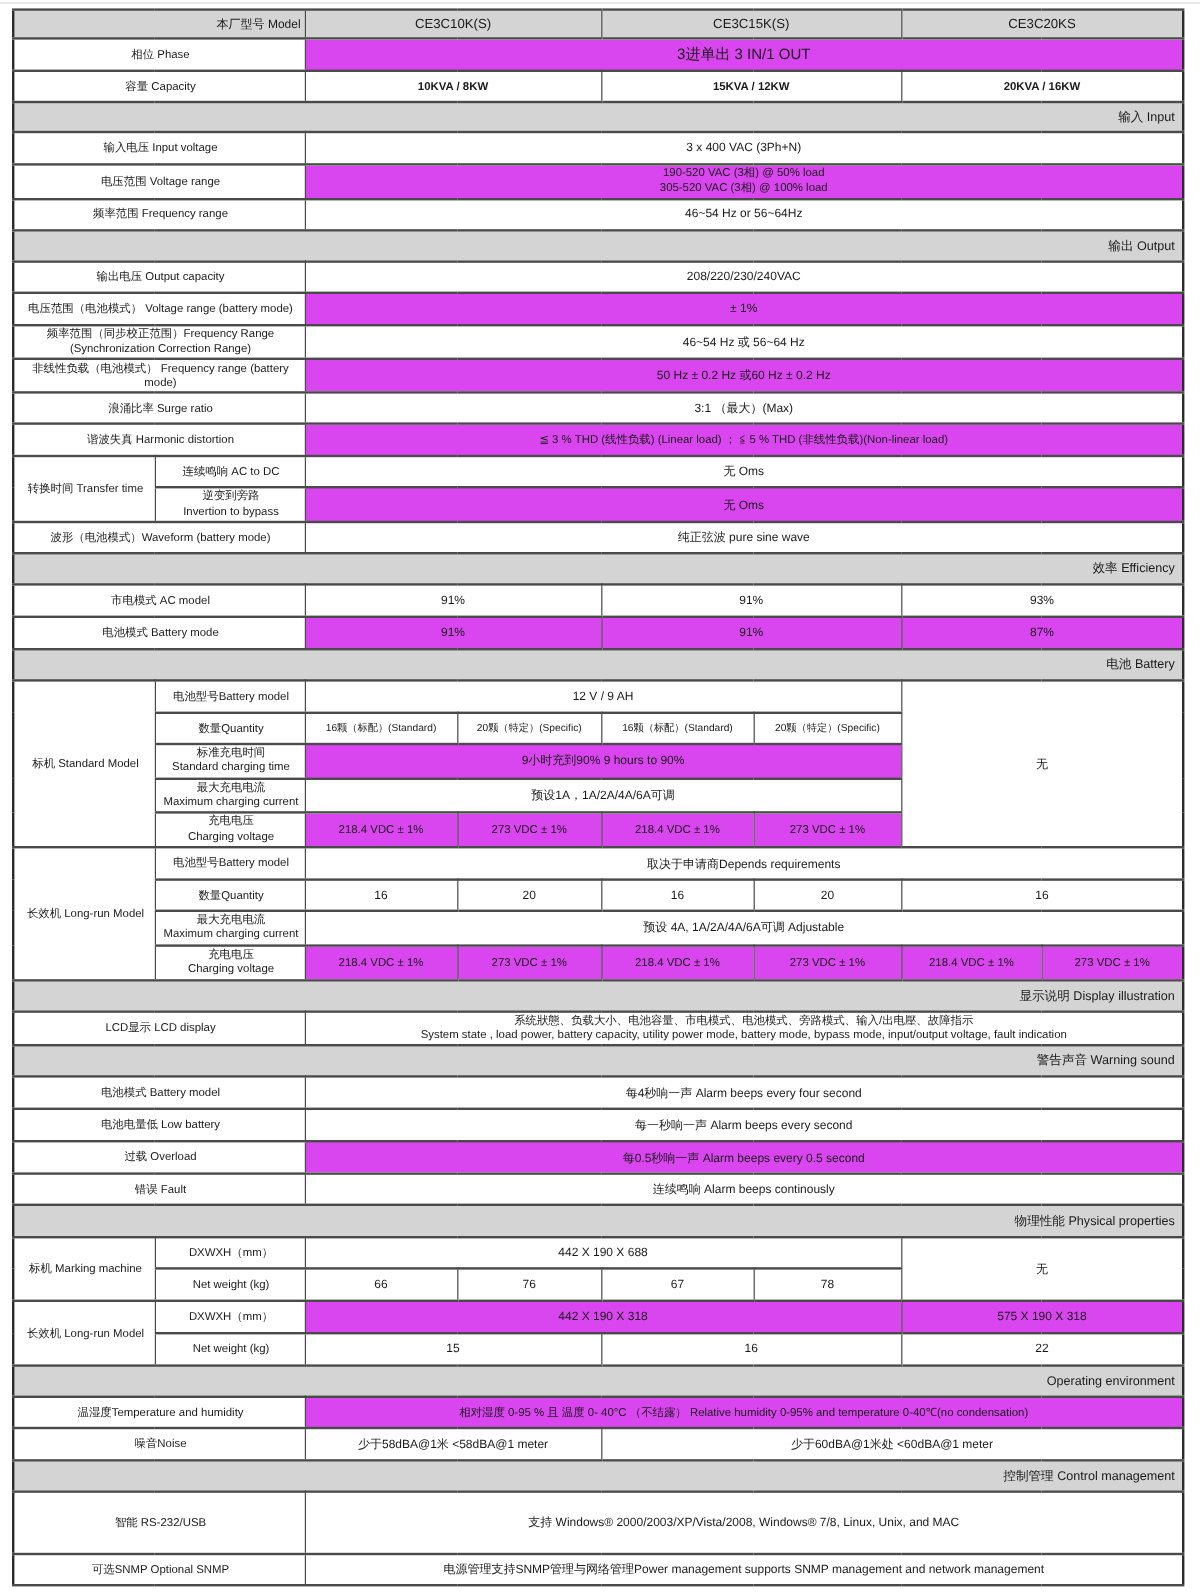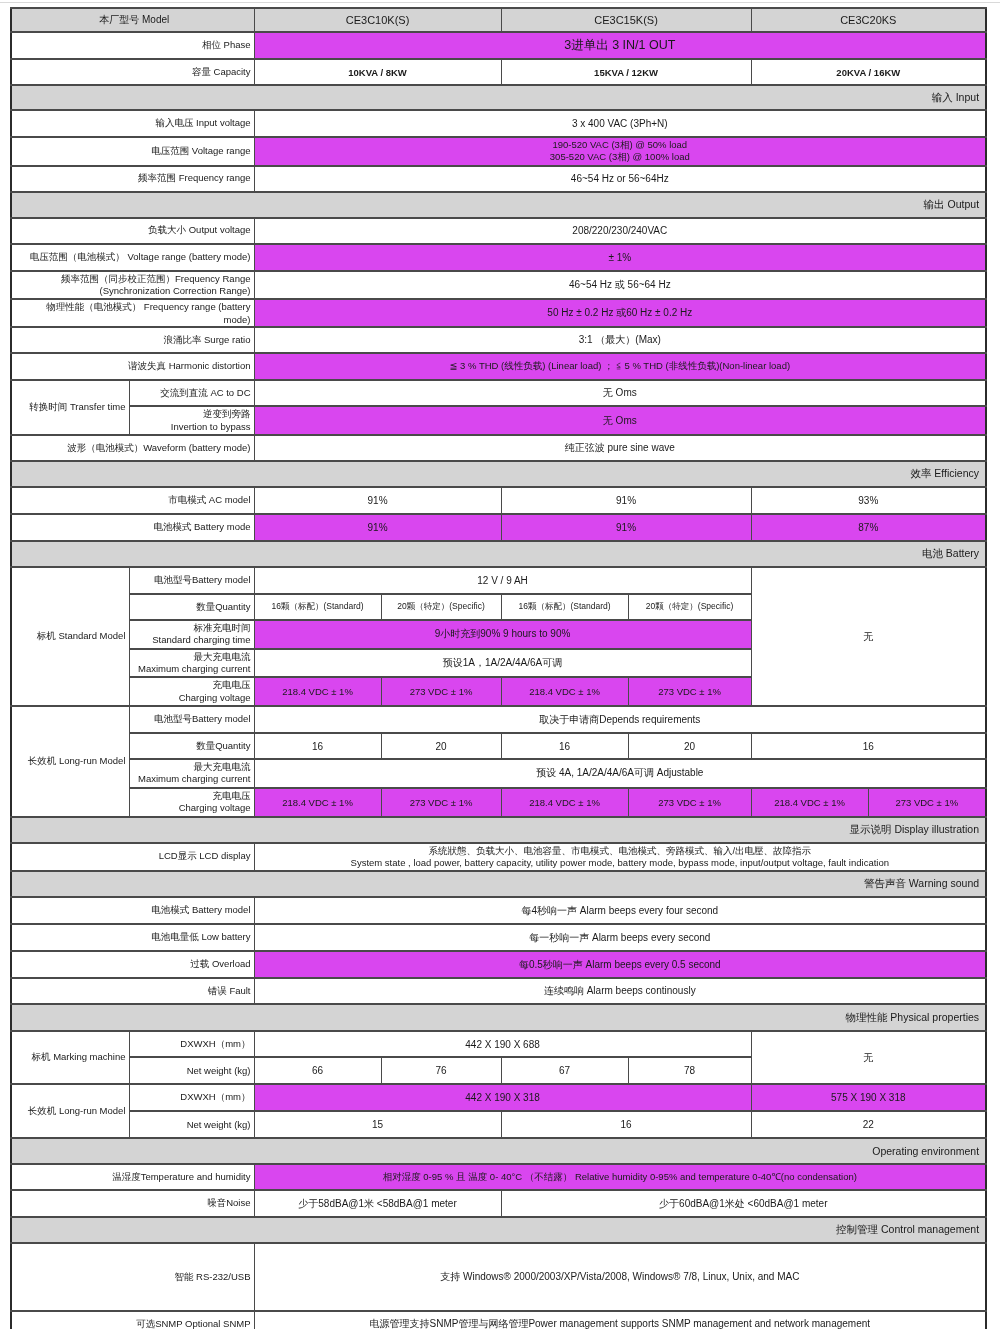--- a/index.html
+++ b/index.html
@@ -1,32 +1,32 @@
 <!DOCTYPE html>
 <html><head>
 <meta charset="utf-8">
 <style>
   html,body{margin:0;padding:0;background:#ffffff;}
   body{width:1000px;height:1329px;position:relative;font-family:"Liberation Sans",sans-serif;color:#1a1a1a;}
   .top-rule{position:absolute;top:2px;left:0;width:100%;height:1px;background:#d9d9d9;}
   table.spec{border-collapse:collapse;table-layout:fixed;width:975px;margin:7px 0 0 10px;border:2px solid #2b2b2b;}
   td{border:1px solid #4a4a4a;border-top-width:2px;border-bottom-width:2px;overflow:hidden;padding:1px 3px;font-size:10px;vertical-align:middle;}
-  td.lbl{text-align:right;padding-left:5px;font-size:9.5px;margin-left:16px;}
+  td.lbl{text-align:center;padding-left:5px;font-size:9.5px;margin-left:16px;}
   td.val{text-align:center;}
   tr.sec td{background:#d4d4d4;font-size:10.5px;padding:3px 6px;text-align:right;}
   td.hdr{background:#d4d4d4;font-size:11px;text-align:center;}
-  td.hdrl{background:#d4d4d4;font-size:10px;text-align:center;padding-left:6px;}
+  td.hdrl{background:#d4d4d4;font-size:10px;text-align:right;padding-left:6px;}
   .shade{background:#d946ef;}
   .two span{display:block;line-height:1.3;}
   .phaseval{font-size:12.5px;}
   .capval{font-weight:bold;font-size:9.5px;}
   .sm{font-size:8.5px;}
   .vsm{font-size:9.5px;}
   tr.r24{height:24px}tr.r25{height:25px}tr.r26{height:26px}tr.r27{height:27px}
-  tr.r28{height:28px}tr.r32{height:26px}tr.r56{height:68px}
+  tr.r28{height:28px}tr.r32{height:26px}tr.r56{height:52px}
 </style>
 </head>
 <body>
 
 <div class="top-rule"></div>
 
 <table class="spec">
 <colgroup>
   <col style="width:118px">
       <col style="width:125px">
@@ -78,55 +78,55 @@
 <tr class="r26">
   <td colspan="2" class="lbl">频率范围 Frequency range</td>
   <td colspan="6" class="val">46~54 Hz or 56~64Hz</td>
 </tr>
 
 <tr class="sec r26">
   <td colspan="8">输出 Output</td>
 </tr>
 
 <tr class="r26">
-  <td colspan="2" class="lbl">负载大小 Output voltage</td>
+  <td colspan="2" class="lbl">输出电压 Output capacity</td>
   <td colspan="6" class="val">208/220/230/240VAC</td>
 </tr>
 
 <tr class="r27">
   <td colspan="2" class="lbl">电压范围（电池模式） Voltage range (battery mode)</td>
   <td colspan="6" class="val shade">± 1%</td>
 </tr>
 
 <tr class="r27">
   <td colspan="2" class="lbl two">
     <span>频率范围（同步校正范围）Frequency Range</span>
     <span>(Synchronization Correction Range)</span>
   </td>
   <td colspan="6" class="val">46~54 Hz 或 56~64 Hz</td>
 </tr>
 
 <tr class="r27">
-  <td colspan="2" class="lbl">物理性能（电池模式）  Frequency range (battery mode)</td>
+  <td colspan="2" class="lbl">非线性负载（电池模式）  Frequency range (battery mode)</td>
   <td colspan="6" class="val shade">50 Hz ± 0.2 Hz 或60 Hz ± 0.2 Hz</td>
 </tr>
 
 <tr class="r26">
   <td colspan="2" class="lbl">浪涌比率 Surge ratio</td>
   <td colspan="6" class="val">3:1 （最大）(Max)</td>
 </tr>
 
 <tr class="r27">
   <td colspan="2" class="lbl">谐波失真 Harmonic distortion</td>
   <td colspan="6" class="val shade vsm">≦ 3 % THD (线性负载) (Linear load) ； ≦ 5 % THD (非线性负载)(Non-linear load)</td>
 </tr>
 
 <tr class="r26">
   <td rowspan="2" class="lbl">转换时间 Transfer time</td>
-  <td class="lbl">交流到直流 AC to DC</td>
+  <td class="lbl">连续鸣响 AC to DC</td>
   <td colspan="6" class="val">无 Oms</td>
 </tr>
 
 <tr class="r28">
   <td class="lbl two">
     <span>逆变到旁路</span>
     <span>Invertion to bypass</span>
   </td>
   <td colspan="6" class="val shade">无 Oms</td>
 </tr>

